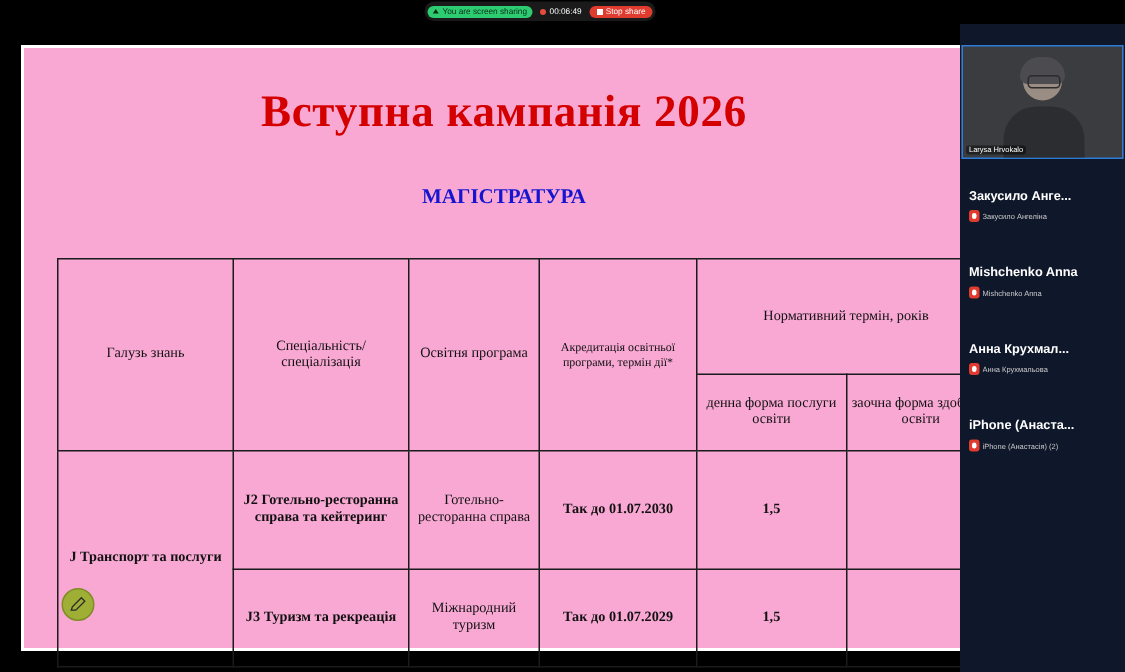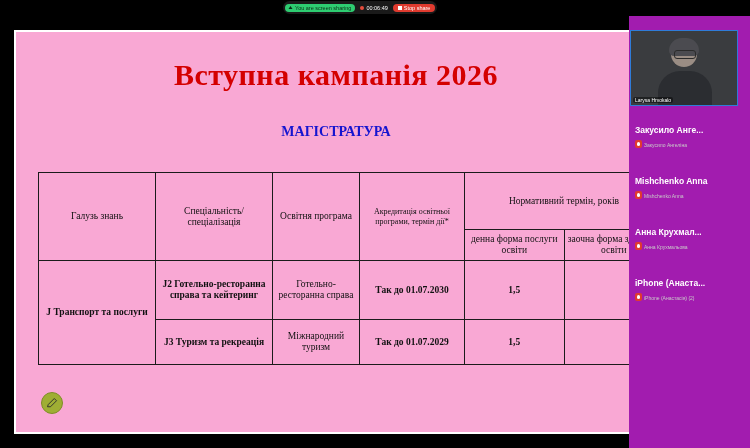--- a/index.html
+++ b/index.html
@@ -137,44 +137,44 @@
     width: 600px;
     border-collapse: collapse;
     font-family: "Liberation Serif", serif;
     table-layout: fixed;
   }
   .tbl td, .tbl th {
     border: 1px solid #1b1b1b;
     font-size: 9.5px;
     text-align: center;
     vertical-align: middle;
-    padding: 2px 2px;
+    padding: 12px 2px;
     color: #111;
     line-height: 1.15;
   }
   .hdr-main td { height: 52px; }
   .hdr-sub td { height: 26px; }
   .c-black { color: #111111; font-weight: bold; }
   .c-red { color: #d40000; font-weight: normal; }
   .cell-left {
     text-align: left;
     font-weight: bold;
     padding-left: 4px;
   }
   .row-a td { height: 54px; }
   .row-b td { height: 40px; }
 
   
   .panel {
     position: absolute;
     right: 0;
     top: 16px;
-    width: 121px;
+    width: 110px;
     height: 432px;
-    background: #a21caf;
+    background: #0f172a;
   }
   .self-view {
     position: absolute;
     left: 1px;
     top: 14px;
     width: 108px;
     height: 76px;
     background: #3a3c3f;
     border: 1px solid #2f7cd8;
     box-sizing: border-box;

